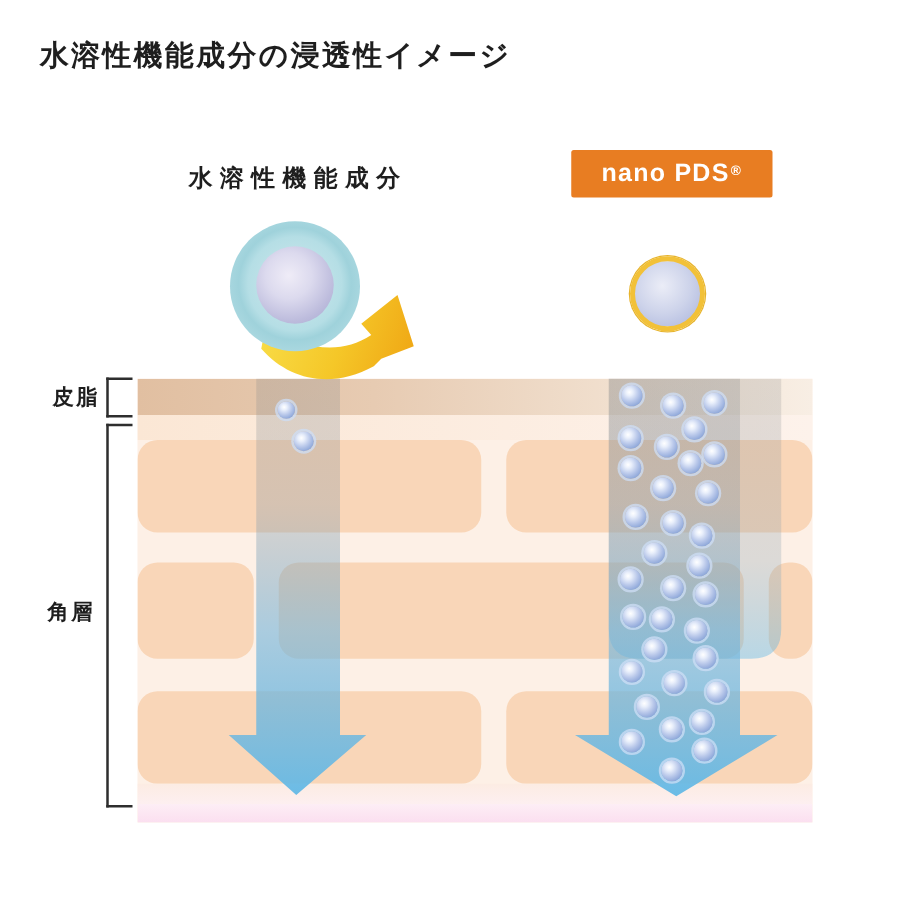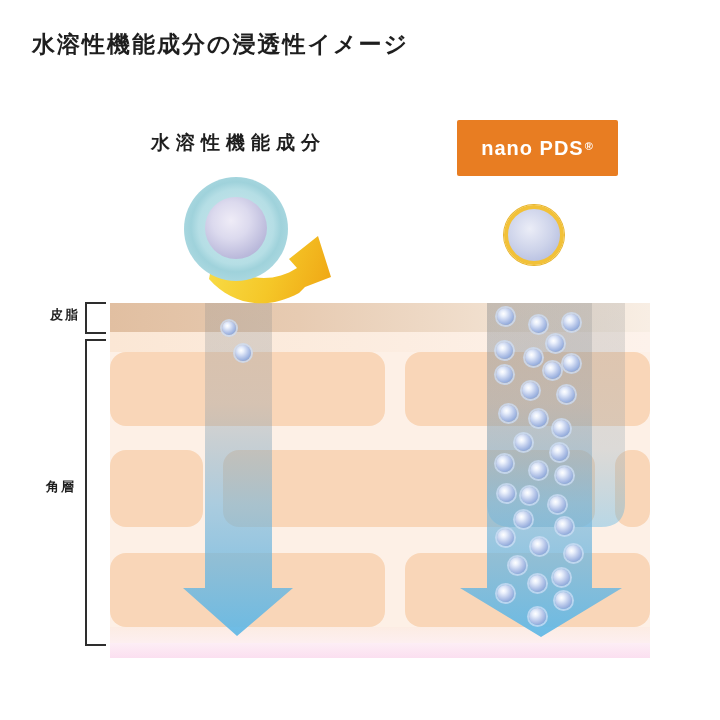--- a/index.html
+++ b/index.html
@@ -13,28 +13,28 @@
   
   .title{
     left:32px;top:29px;font-size:23px;font-weight:800;color:#1e1e1e;
     letter-spacing:2px;white-space:nowrap;
   }
   .label-left{
     left:151px;top:130px;font-size:19px;font-weight:800;color:#1e1e1e;
     letter-spacing:6px;white-space:nowrap;
   }
   .badge{
-    left:457px;top:120px;width:161px;height:56px;
+    left:457px;top:120px;width:161px;height:38px;
     background:var(--accent-orange);color:#ffffff;
     display:flex;align-items:center;justify-content:center;
     font-size:20px;font-weight:800;letter-spacing:1px;border-radius:2px;
   }
   .badge sup{font-size:11px;font-weight:700;margin-left:1px;transform:translateY(-2px);}
   
-  .side-label{font-size:13px;font-weight:800;color:#1e1e1e;letter-spacing:2px;width:48px;text-align:right;}
+  .side-label{font-size:17px;font-weight:800;color:#1e1e1e;letter-spacing:2px;width:48px;text-align:right;}
   .lbl-sebum{left:32px;top:306px;}
   .lbl-stratum{left:28px;top:478px;}
   .bracket{border-left:2px solid #2e2e2e;border-top:2px solid #2e2e2e;border-bottom:2px solid #2e2e2e;}
   .bracket-sebum{left:85px;top:302px;width:19px;height:28px;}
   .bracket-stratum{left:85px;top:339px;width:19px;height:303px;}
   
   .skin{left:110px;top:303px;width:540px;height:355px;background:#fdf0e6;overflow:hidden;}
   .sebum{left:0;top:0;width:540px;height:29px;
     background:linear-gradient(90deg,#e1bfa1 0%,#e7cbb2 35%,#f2e2d2 75%,#f8eee4 100%);}
   .sebum-strip{left:0;top:29px;width:540px;height:20px;

